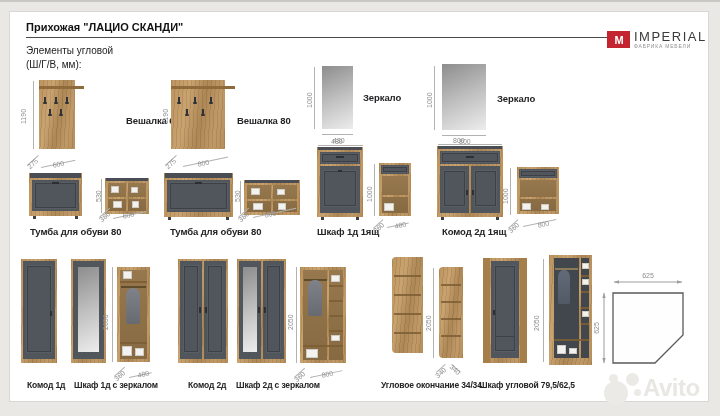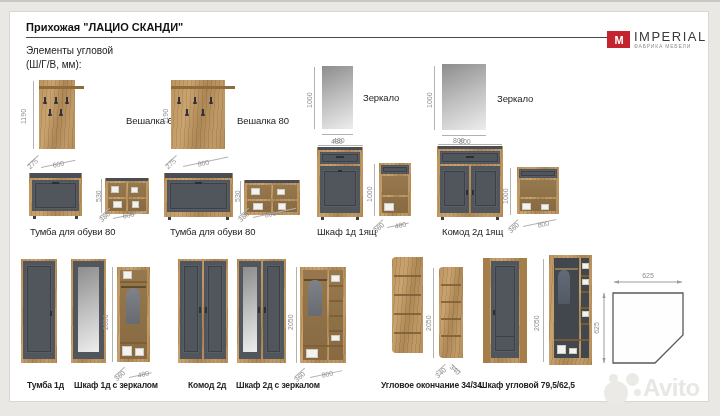--- a/index.html
+++ b/index.html
@@ -4,21 +4,21 @@
 <style>
   *{margin:0;padding:0;box-sizing:border-box}
   html,body{width:720px;height:416px;font-family:"Liberation Sans",sans-serif}
   body{position:relative;background:#e9e8e5;overflow:hidden}
   .abs{position:absolute}
   .page{left:9px;top:11px;width:700px;height:391px;background:#fff;border:1px solid #d8d7d3}
   .photo-edge{left:0;top:0;width:720px;height:2px;background:#c9c8c4}
   .title{font-size:11px;font-weight:700;color:#121214;white-space:nowrap}
   .rule{height:1px;background:#4a4a4a}
   .sub{font-size:10px;color:#222;white-space:nowrap}
-  .lbl{font-size:9.5px;font-weight:400;color:#232326;white-space:nowrap;letter-spacing:-.1px}
+  .lbl{font-size:9.5px;font-weight:700;color:#232326;white-space:nowrap;letter-spacing:-.1px}
   .lbl3{font-size:8.5px;font-weight:700;color:#232326;white-space:nowrap;letter-spacing:-.15px}
   .dim{position:absolute;font-size:7px;color:#8e8e8e;line-height:1;white-space:nowrap}
   .r90{transform:rotate(-90deg);transform-origin:0 0}
   .r42n{transform:rotate(-42deg);transform-origin:0 0}
   .r42p{transform:rotate(42deg);transform-origin:0 0}
   .r12n{transform:rotate(-12deg);transform-origin:0 0}
   .dl{position:absolute;background:#b3b2af}
   .dlv{width:1px}
   .dlh{height:1px}
   .wood{background-image:repeating-linear-gradient(93deg,rgba(92,62,22,.12) 0 1px,rgba(255,255,255,.04) 1px 4px),linear-gradient(100deg,#b98f58,#c7a06b 30%,#aa8350 55%,#bd9662 80%,#b28a55)}
@@ -240,21 +240,21 @@
   <div class="abs rod" style="left:4px;right:4px;top:19px;height:2px"></div>
   <div class="abs coat" style="left:9px;top:21px;width:14px;height:36px"></div>
   <div class="abs shl" style="left:3px;right:3px;top:75px;height:2px"></div>
   <div class="abs bx" style="left:5px;top:79px;width:10px;height:10px"></div>
   <div class="abs bx" style="left:18px;top:81px;width:9px;height:8px"></div>
 </div>
 <div class="dl dlh r42n" style="left:114px;top:376px;width:14px"></div>
 <div class="dim r42n" style="left:113px;top:377px">360</div>
 <div class="dl dlh r12n" style="left:129px;top:377px;width:23px"></div>
 <div class="dim r12n" style="left:137px;top:372px">480</div>
-<div class="abs lbl3" style="left:27px;top:380px">Тумба 1д</div>
+<div class="abs lbl3" style="left:27px;top:380px">Комод 1д</div>
 <div class="abs lbl3" style="left:74px;top:380px">Шкаф 1д с зеркалом</div>
 
 <div class="abs" style="left:178px;top:259px;width:50px;height:104px">
   <div class="abs wood" style="inset:0"></div>
   <div class="abs door tall" style="left:2px;top:2px;width:22px;bottom:4px"></div>
   <div class="abs door tall" style="left:26px;top:2px;right:2px;bottom:4px"></div>
   <div class="abs hdl" style="left:21px;top:48px;width:2px;height:6px"></div>
   <div class="abs hdl" style="left:27px;top:48px;width:2px;height:6px"></div>
 </div>
 <div class="abs" style="left:237px;top:259px;width:49px;height:104px">

